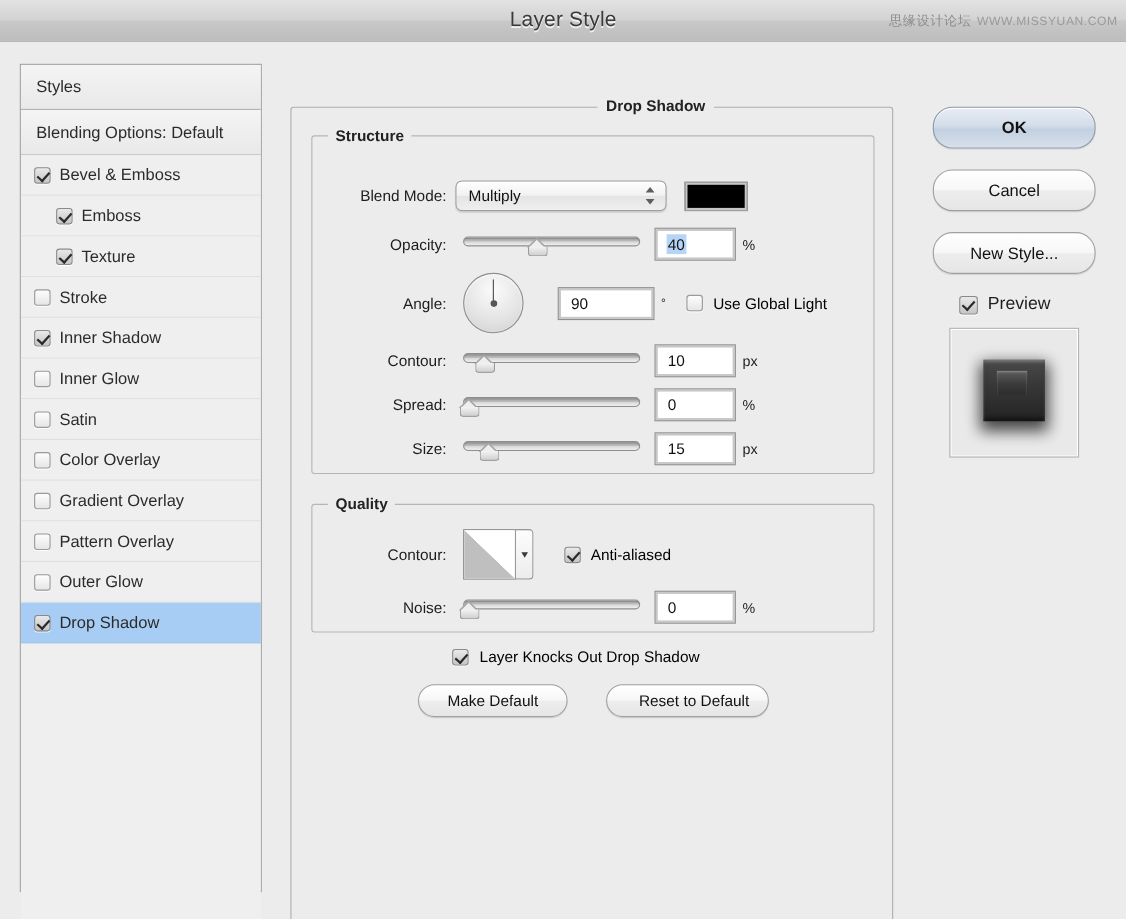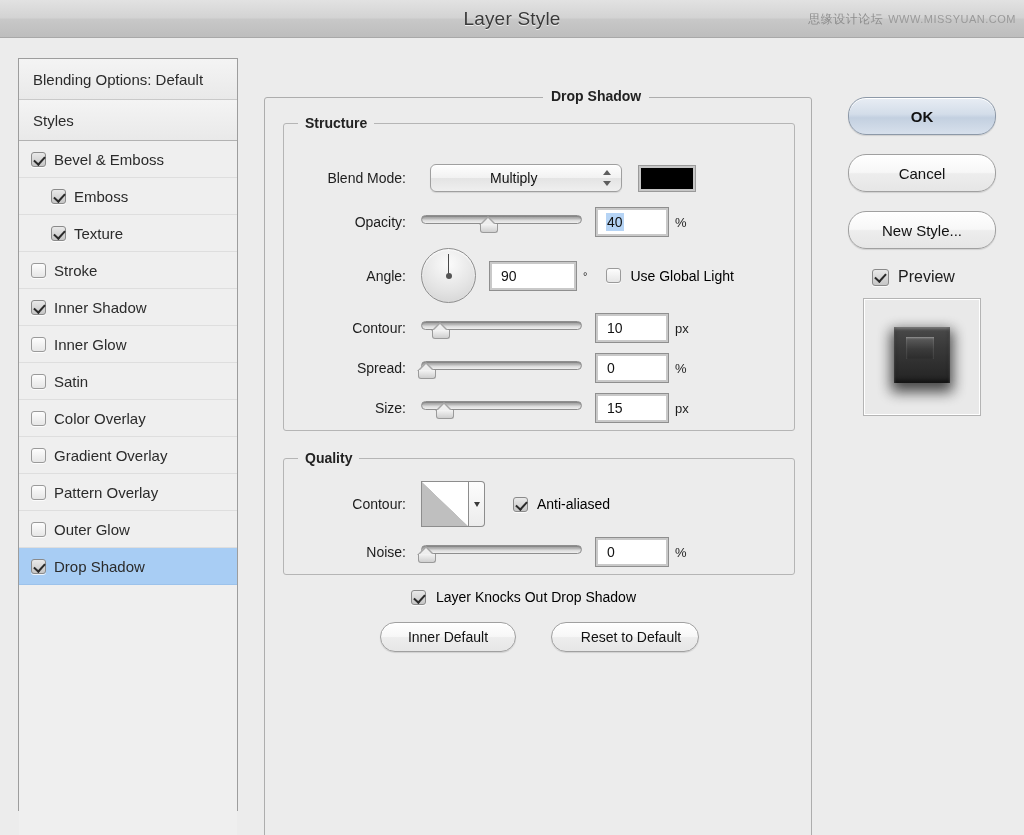--- a/index.html
+++ b/index.html
@@ -284,25 +284,25 @@
 <div class="titlebar">
   <span class="title">Layer Style</span>
   <div class="watermark">
     <span class="wm-cn">思缘设计论坛</span><span>WWW.MISSYUAN.COM</span>
   </div>
 </div>
 
 <div class="dialog-body">
 
   <div class="sidebar">
+    <div class="side-head">
+      <span>Styles</span>
+    </div>
     <div class="side-head second">
       <span>Blending Options: Default</span>
-    </div>
-    <div class="side-head">
-      <span>Styles</span>
     </div>
     <div id="side-list">
         <div class="side-row">
           <div class="cb on"></div>
           <span class="lbl">Bevel &amp; Emboss</span>
         </div>
         <div class="side-row indent">
           <div class="cb on"></div>
           <span class="lbl">Emboss</span>
         </div>
@@ -351,21 +351,21 @@
   </div>
 
   <div class="main-panel">
     <span class="panel-title">Drop Shadow</span>
 
     <div class="group" style="left:18px; top:25px; width:512px; height:308px;">
       <span class="group-title">Structure</span>
 
       <div class="row" style="left:0; top:40px; width:100%;">
         <span class="rlabel" style="width:122px;">Blend Mode:</span>
-        <div class="select" style="margin-left:24px;padding-left:48px;">
+        <div class="select" style="margin-left:8px;">
           <span class="sv">Multiply</span>
           <span class="stepper">
             <i class="up"></i>
               <i class="dn"></i>
           </span>
         </div>
         <div class="swatch" style="margin-left:17px;"></div>
       </div>
 
       <div class="row" style="left:0; top:84px; width:100%;">
@@ -383,21 +383,21 @@
         </div>
         <span class="unit">%</span>
       </div>
 
       <div class="row" style="left:0; top:124px; width:100%;">
         <span class="rlabel" style="width:122px;">Angle:</span>
         <div class="dial" style="margin-left:15px;">
           <span class="hand" style="transform: rotate(0deg);"></span>
           <span class="hub"></span>
         </div>
-        <div class="nfield" style="margin-left:14px; width:86px;">
+        <div class="nfield" style="margin-left:32px; width:86px;">
           <span class="nv">90</span>
         </div>
         <span class="unit" style="font-size:11px;">°</span>
         <div class="cb" style="margin-left:19px;"></div>
         <span style="font-size:14px; margin-left:9px;">Use Global Light</span>
       </div>
 
       <div class="row" style="left:0; top:190px; width:100%;">
         <span class="rlabel" style="width:122px;">Contour:</span>
         <div class="slider" style="margin-left:15px;">
@@ -480,21 +480,21 @@
         <span class="unit">%</span>
       </div>
     </div>
 
     <div class="row" style="left:146px; top:491px;">
       <div class="cb on"></div>
       <span style="font-size:14px; margin-left:10px;">Layer Knocks Out Drop Shadow</span>
     </div>
 
     <div class="btn" style="position:absolute; left:115px; top:524px; width:136px; height:30px;">
-      <span>Inner Default</span>
+      <span>Make Default</span>
     </div>
     <div class="btn" style="position:absolute; left:286px; top:524px; width:148px; height:30px;padding-left:12px;">
       <span>Reset to Default</span>
     </div>
   </div>
 
   <div class="rcol">
     <div class="btn default rbtn wide">
       <span>OK</span>
     </div>

